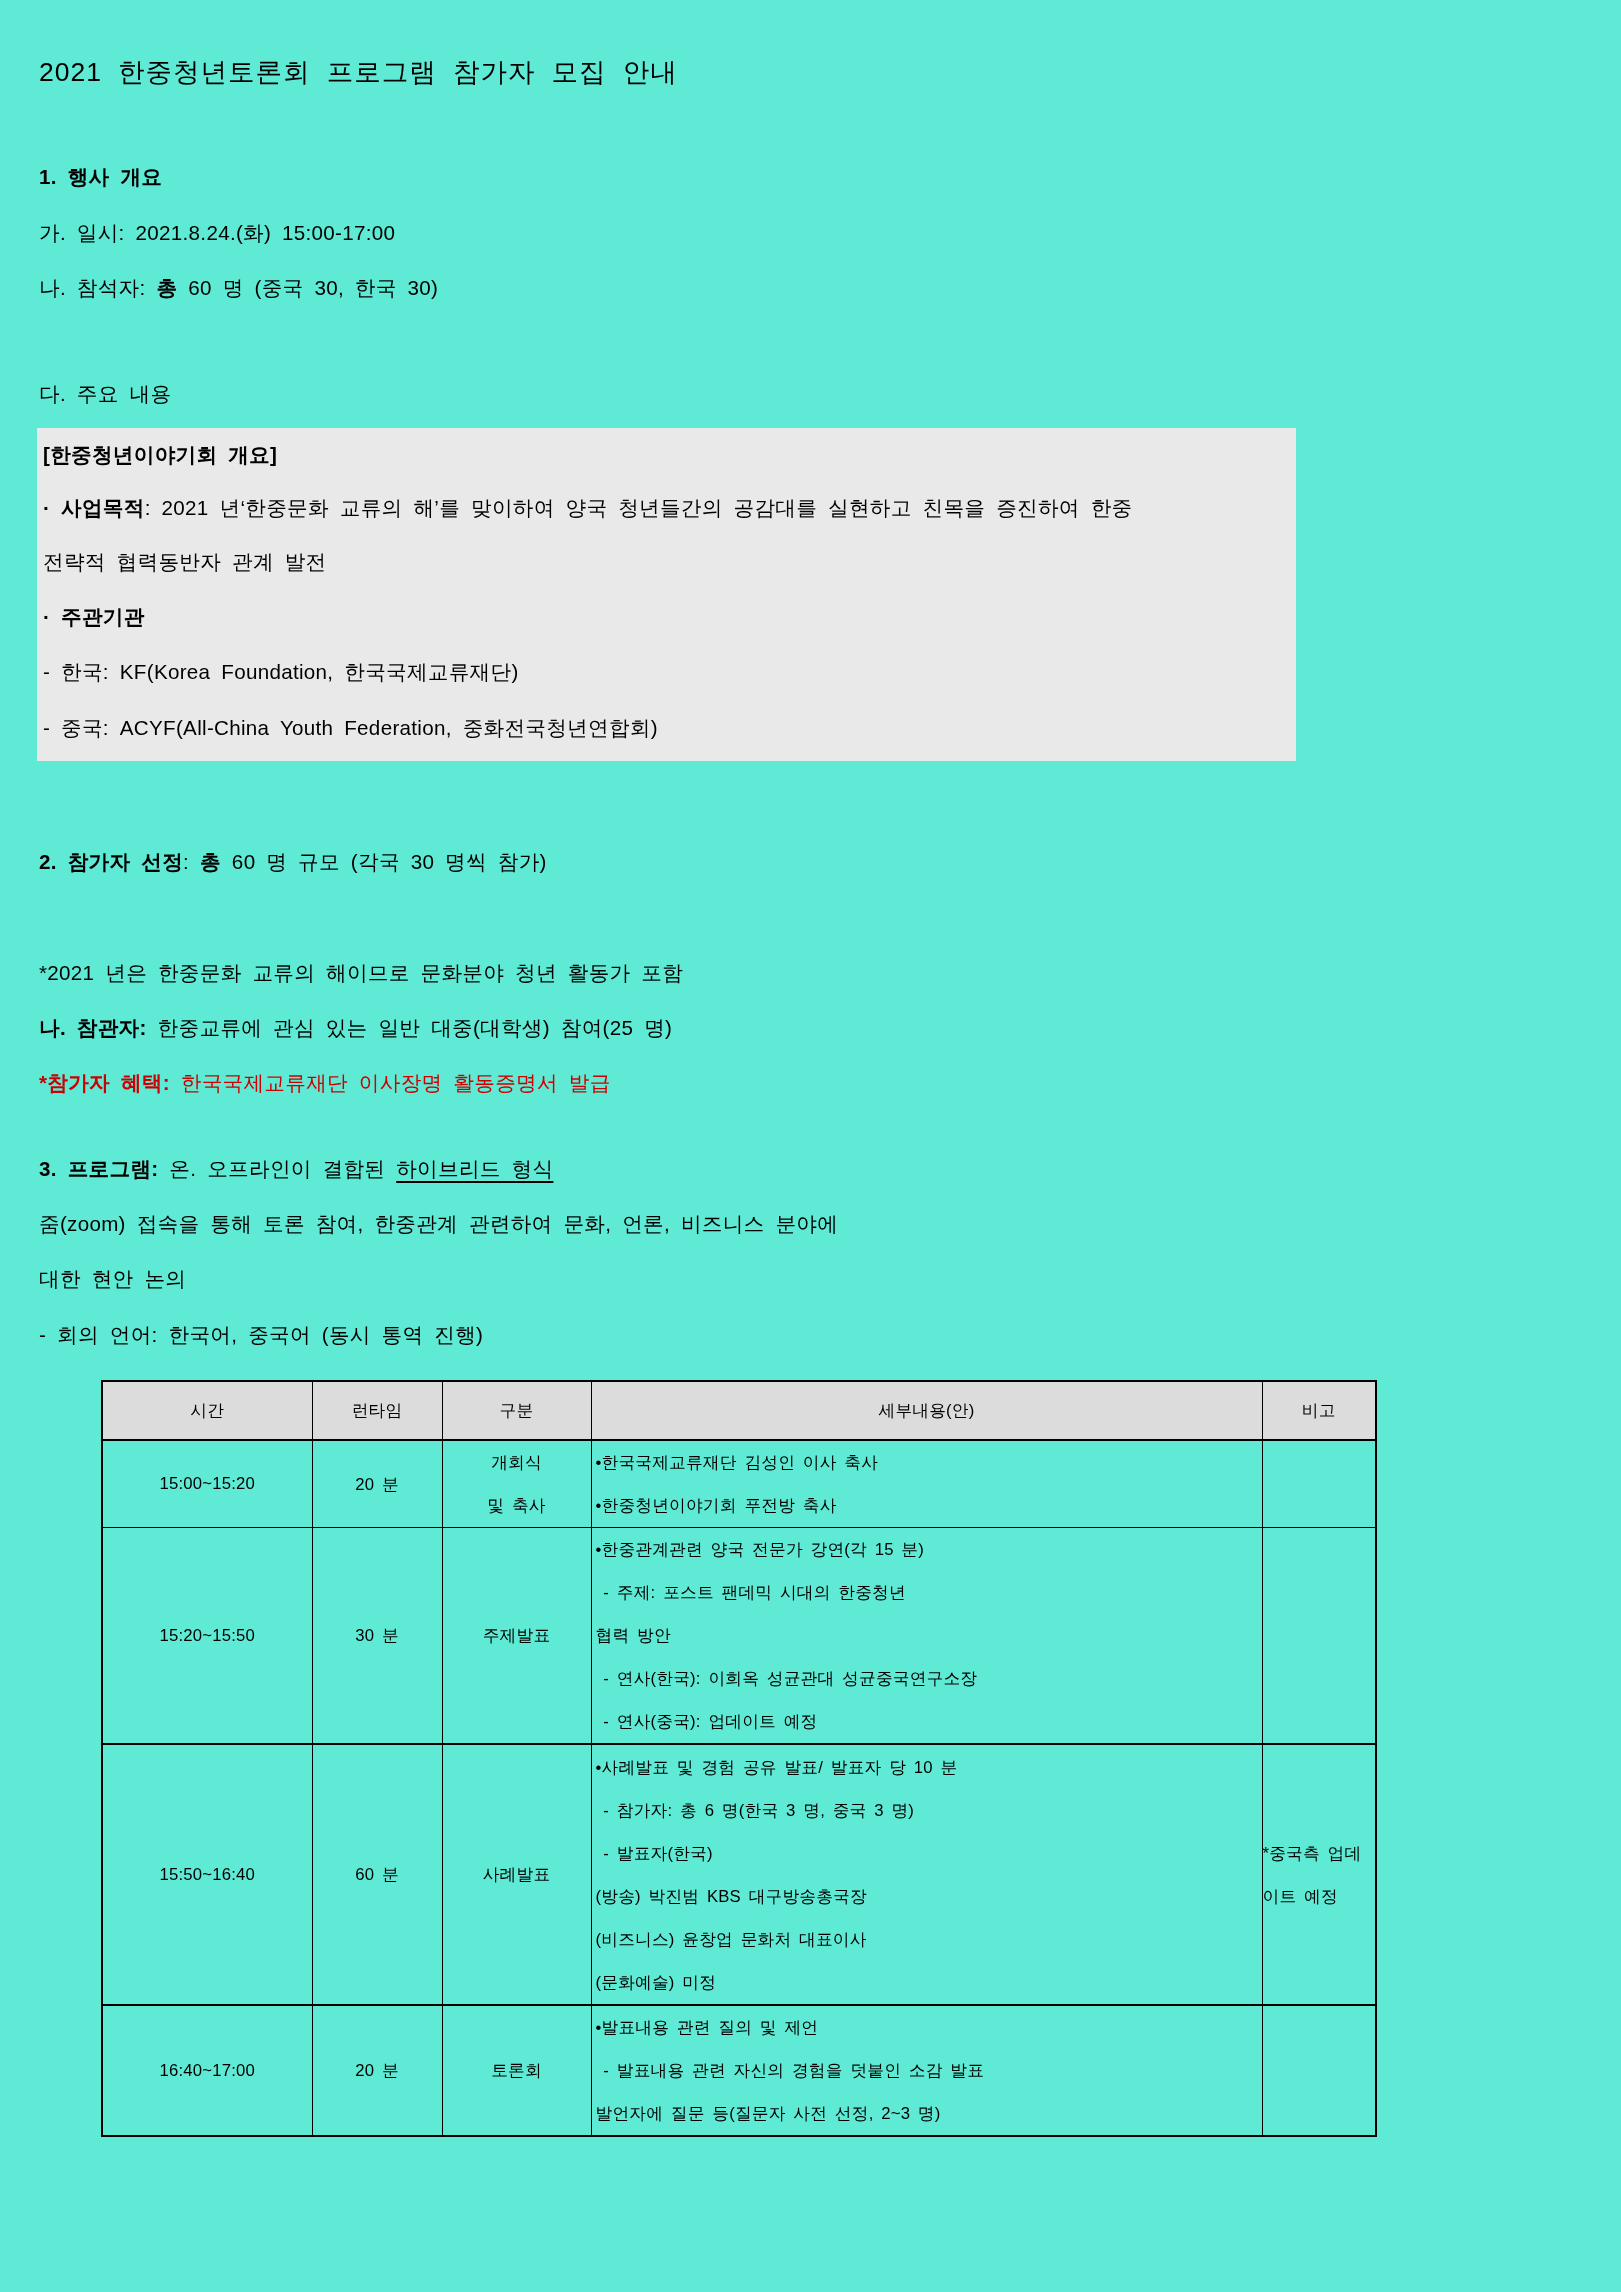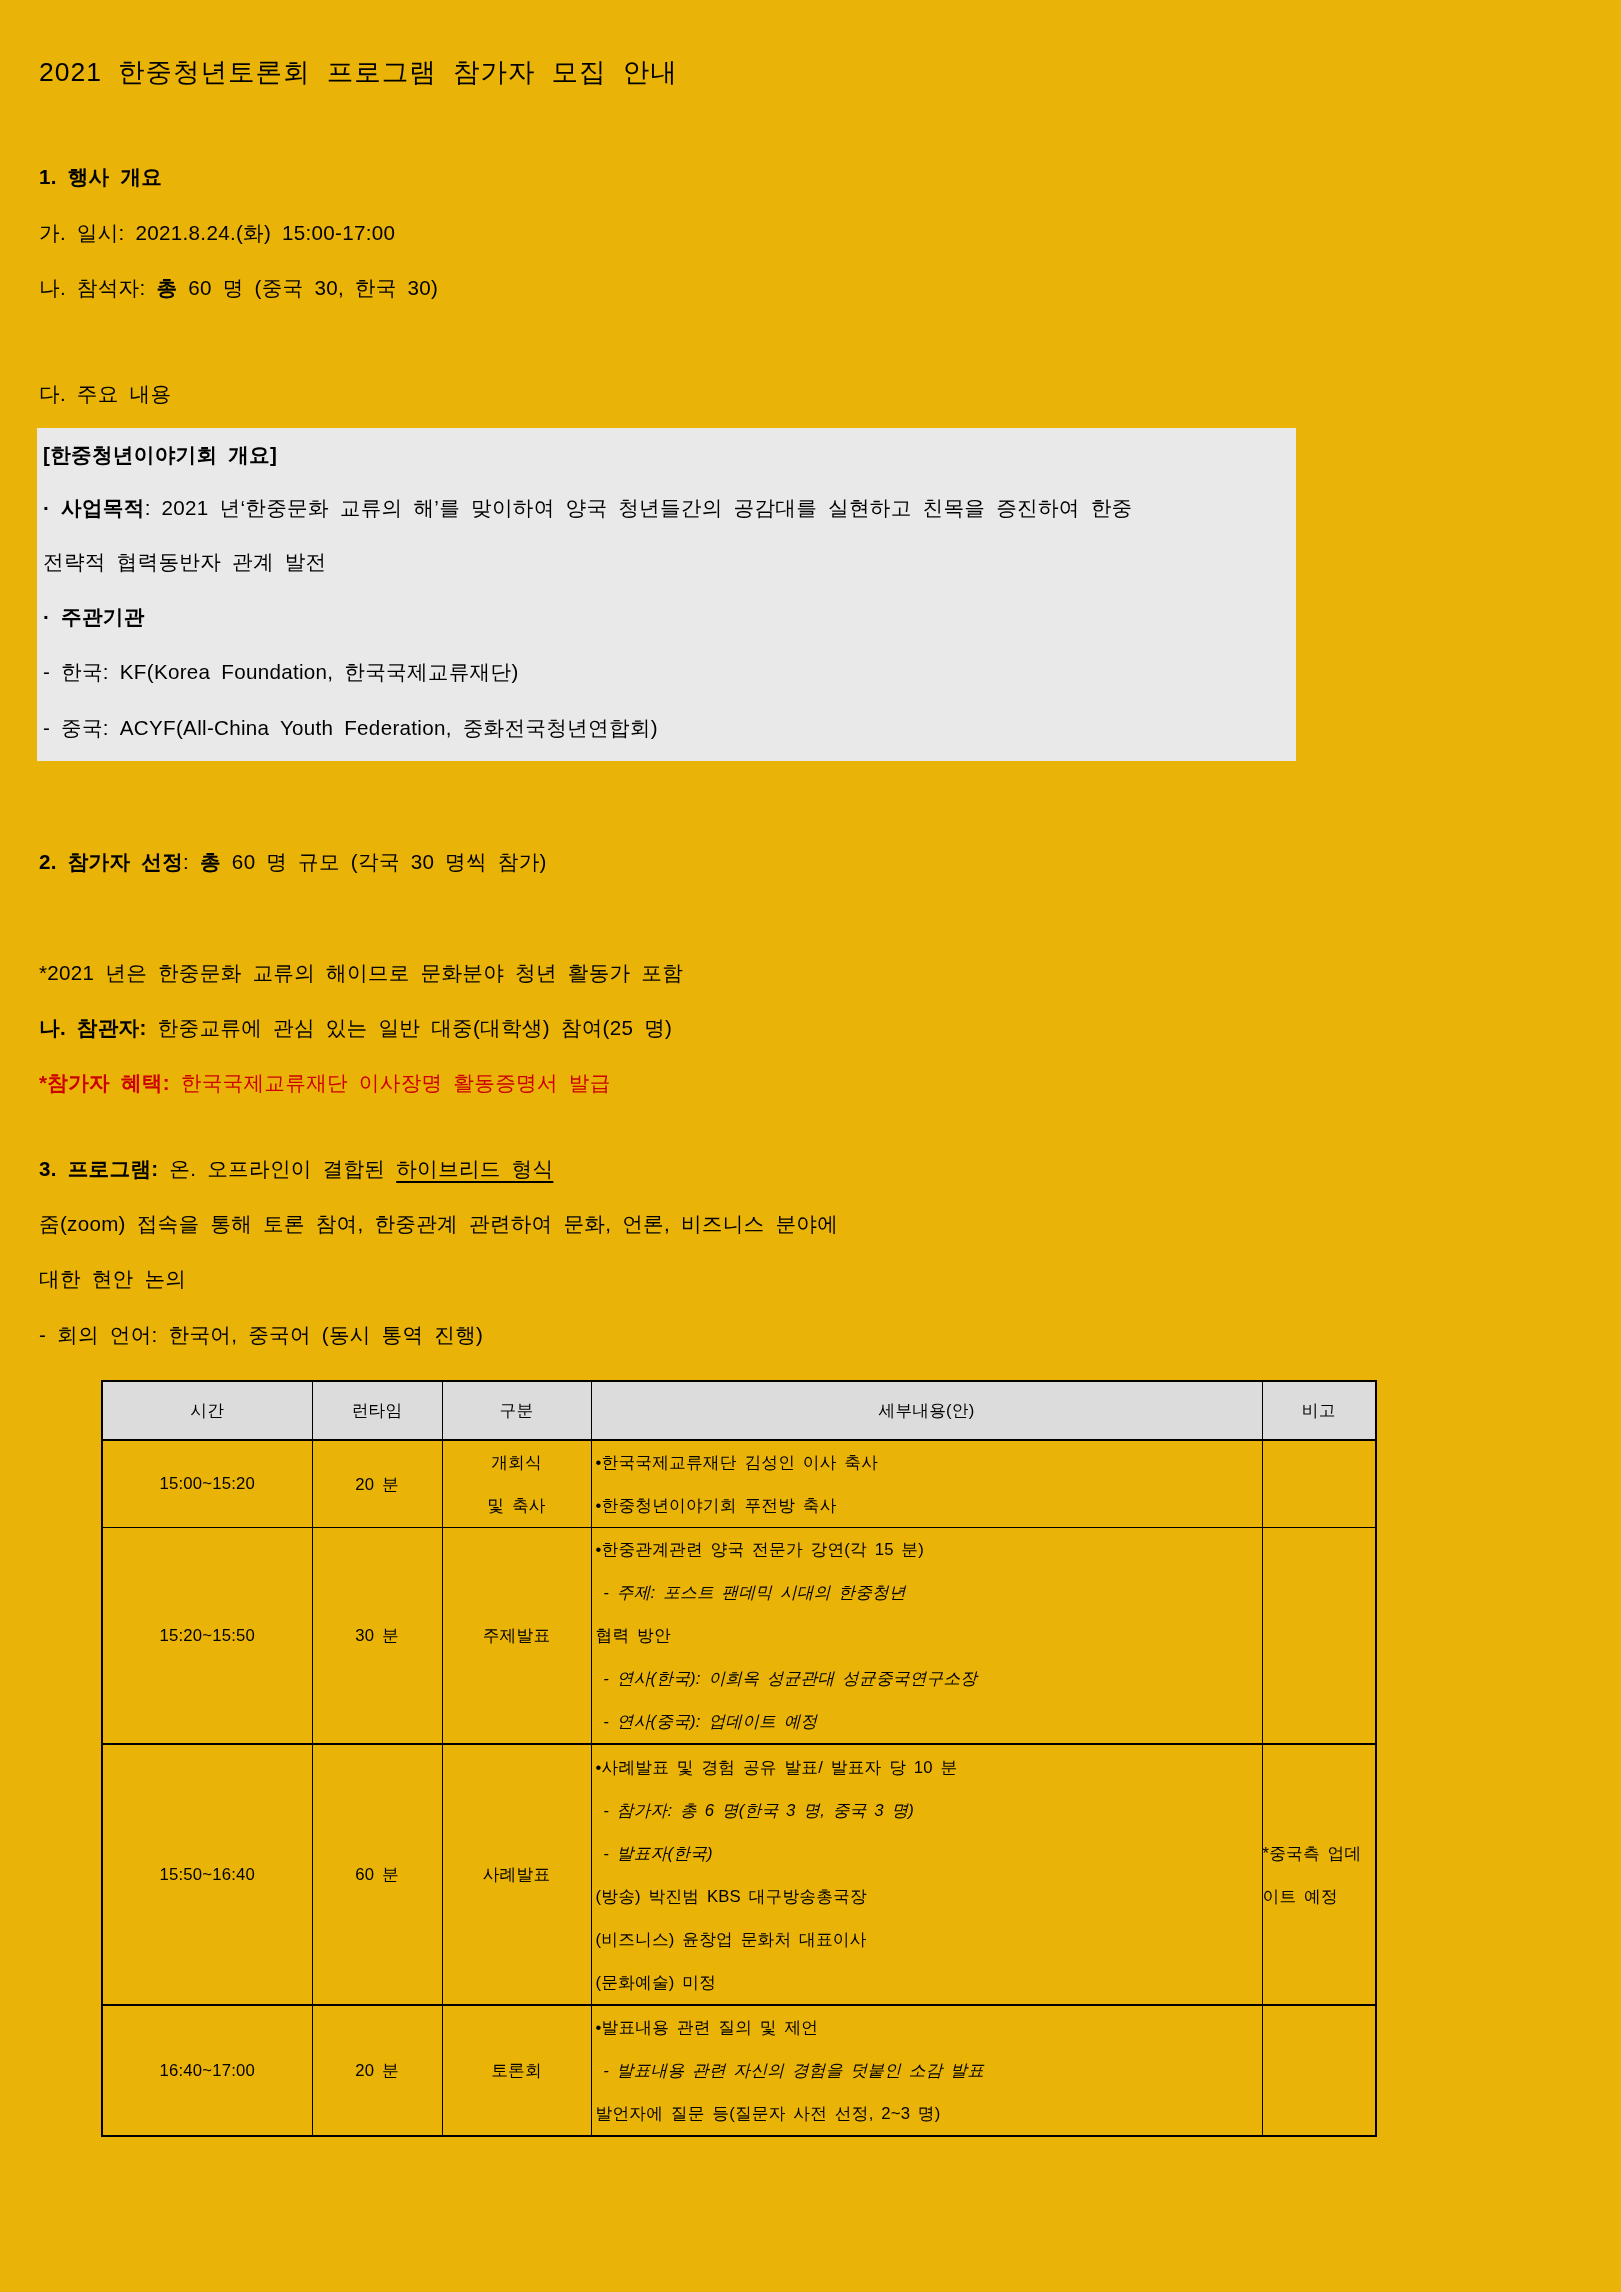--- a/index.html
+++ b/index.html
@@ -1,17 +1,17 @@
 <!DOCTYPE html>
 <html><head>
 <meta charset="utf-8">
 <style>
   html,body { margin:0; padding:0; background:#ffffff; }
   .page {
-    position:relative; width:1621px; height:2293px; background:#eab308;
+    position:relative; width:1621px; height:2293px; background:#5eead4;
     font-family:"Liberation Sans","DejaVu Sans",sans-serif; color:#000;
     overflow:hidden;
   }
   .ln {
     position:absolute; left:39px; white-space:nowrap;
     font-size:20.6px; line-height:26.5px; letter-spacing:0.3px; word-spacing:4.9px;
   }
   .ln.boxln { left:43px; }
   .title { font-size:26.5px; letter-spacing:1px; word-spacing:7.8px; }
   .b { font-weight:bold; }
@@ -33,21 +33,21 @@
     background:#dcdcdc; font-weight:normal; height:57px;
     border-bottom:2px solid #000; text-align:center;
   }
   tr.r1 td { height:85px; }
   tr.r2 td { height:215px; border-top:1px solid #000; }
   tr.r3 td { height:259px; border-top:2.9px solid #000; }
   tr.r4 td { height:128px; border-top:2.9px solid #000; }
   td.c-center { text-align:center; }
   .dlines { padding:0 2px; }
   .dline { line-height:43px; white-space:nowrap; padding-left:2px; }
-  .dline.ind { padding-left:9.8px;font-style:italic; }
+  .dline.ind { padding-left:9.8px; }
   td.note-cell { padding-left:2.9px; padding-right:2px; line-height:43px; }
   .catline { line-height:43px; text-align:center; }
 </style>
 </head>
 <body>
 
 <div class="page">
 
   <div class="ln title" style="top:59px">2021 한중청년토론회 프로그램 참가자 모집 안내</div>
 

